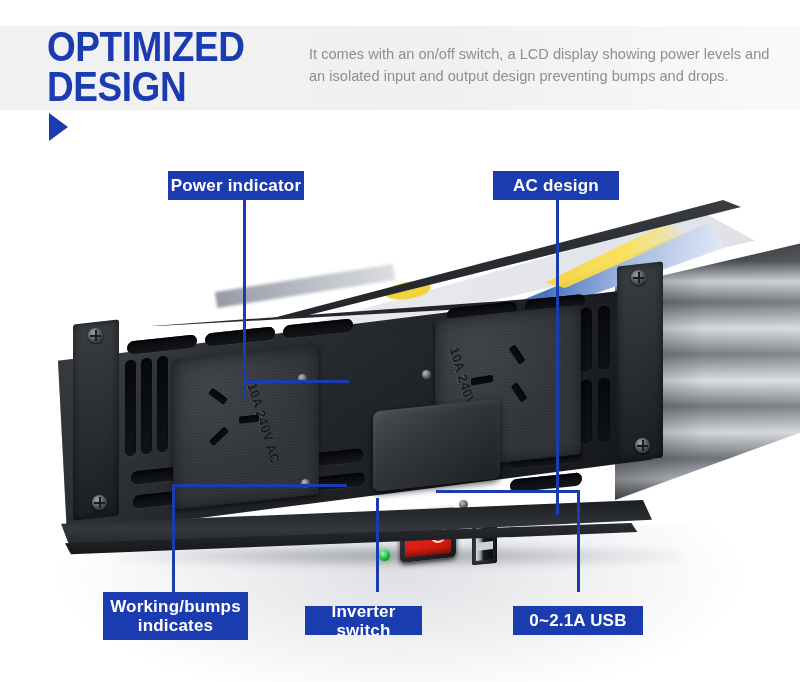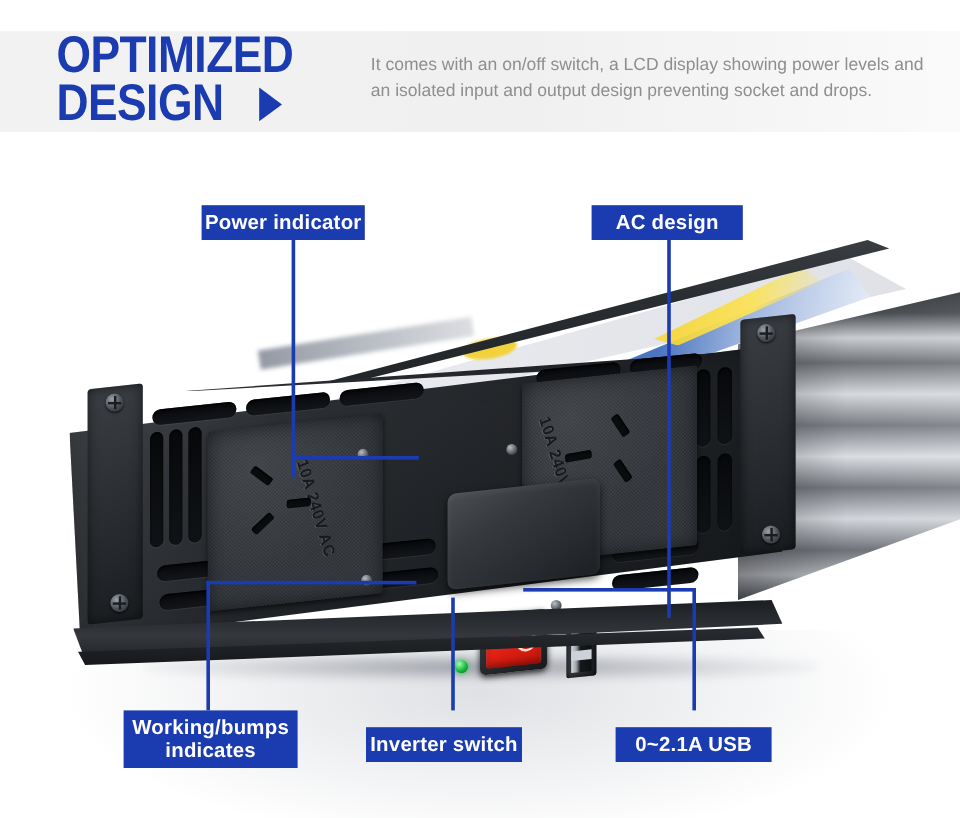--- a/index.html
+++ b/index.html
@@ -8,21 +8,21 @@
 
   
   #header{position:absolute;left:0;top:0;width:800px;height:140px;background:#ffffff;}
   #header-band{position:absolute;left:0;top:26px;width:800px;height:84px;
       background:linear-gradient(to right,#f2f2f2 0%,#f0f0f0 55%,#fafafa 100%);}
   #headline{position:absolute;left:47px;top:26px;width:270px;z-index:4;}
   .hl-line{display:block;color:#1b3bb0;font-weight:bold;
       font-family:"Liberation Sans Narrow","Liberation Sans",sans-serif;
       font-size:43px;line-height:40px;letter-spacing:-0.5px;
       transform:scaleX(0.86);transform-origin:left center;white-space:nowrap;}
-  #hl-row2{display:flex;align-items:center;gap:5px;}
+  #hl-row2{display:flex;align-items:flex-start;gap:5px;flex-direction:column;}
   #hl-arrow{width:0;height:0;border-top:14px solid transparent;
       border-bottom:14px solid transparent;border-left:19px solid #1b3bb0;
       margin-left:2px;margin-top:2px;flex:none;}
   #header-desc{position:absolute;left:309px;top:44px;width:462px;z-index:4;
       color:#8e8e8e;font-size:14.6px;line-height:21.5px;
       font-family:"Liberation Sans",sans-serif;}
 
   
   #stage{position:absolute;left:0;top:140px;width:800px;height:542px;background:#fff;}
 
@@ -179,21 +179,21 @@
   <div id="header-band"></div>
 
   <div id="headline">
     <span class="hl-line">OPTIMIZED</span>
     <span id="hl-row2">
       <span class="hl-line">DESIGN</span>
       <span id="hl-arrow"></span>
     </span>
   </div>
 
-  <div id="header-desc">It comes with an on/off switch, a LCD display showing power levels and an isolated input and output design preventing socket and drops.</div>
+  <div id="header-desc">It comes with an on/off switch, a LCD display showing power levels and an isolated input and output design preventing bumps and drops.</div>
 </div>
 
 <div id="stage">
 
   <div id="floor-shade"></div>
   <div id="contact-shadow"></div>
 
   <div id="inverter">
 
     <div id="top-face"></div>
@@ -294,15 +294,15 @@
   <div class="lead lead-h" style="left:436px;top:350px;width:144px;"></div>
   <div class="lead lead-v" style="left:577px;top:350px;height:102px;"></div>
 </div>
 
 <div class="callout" id="co-power" style="left:168px;top:171px;width:136px;height:29px;">Power indicator</div>
 
 <div class="callout" id="co-ac" style="left:493px;top:171px;width:126px;height:29px;">AC design</div>
 
 <div class="callout" id="co-working" style="left:103px;top:592px;width:145px;height:48px;">Working/bumps indicates</div>
 
-<div class="callout" id="co-switch" style="left:305px;top:606px;width:130px;height:29px;">Inverter switch</div>
+<div class="callout" id="co-switch" style="left:305px;top:606px;width:117px;height:29px;">Inverter switch</div>
 
 <div class="callout" id="co-usb" style="left:513px;top:606px;width:130px;height:29px;">0~2.1A USB</div>
 
 </body></html>

